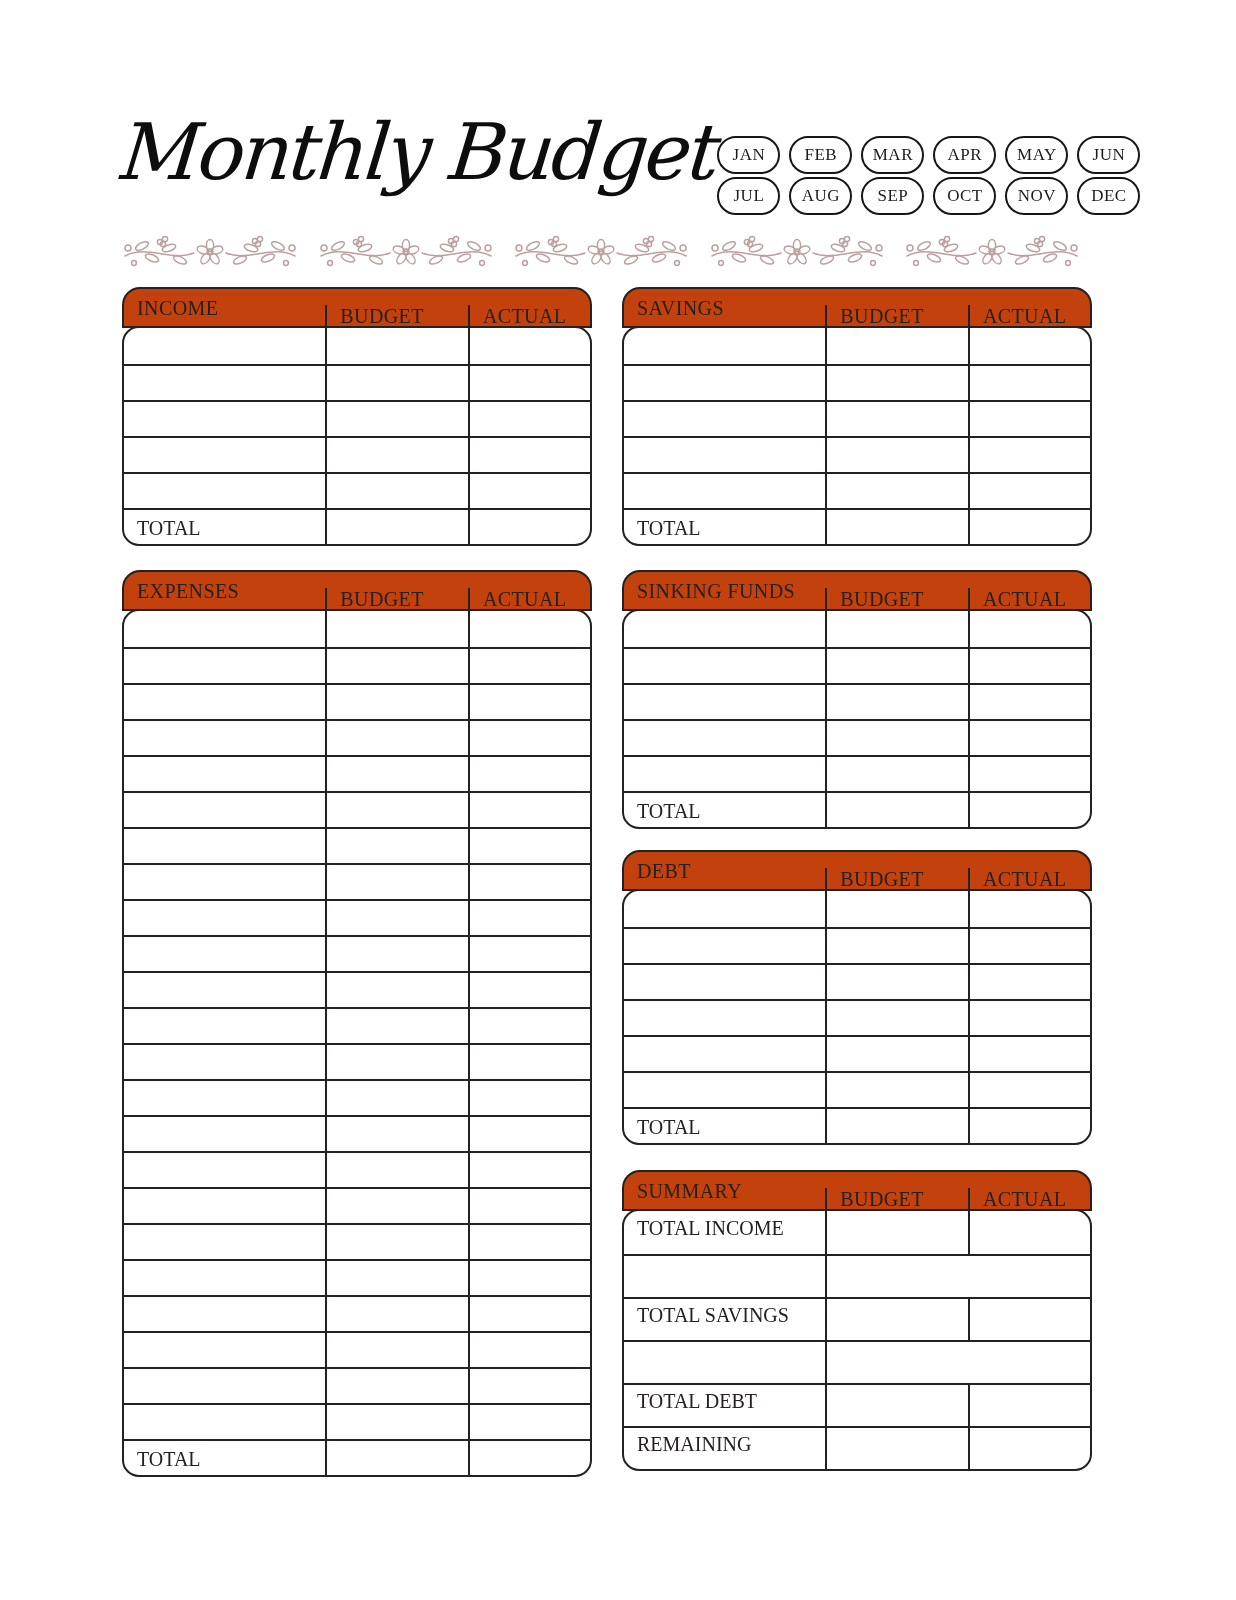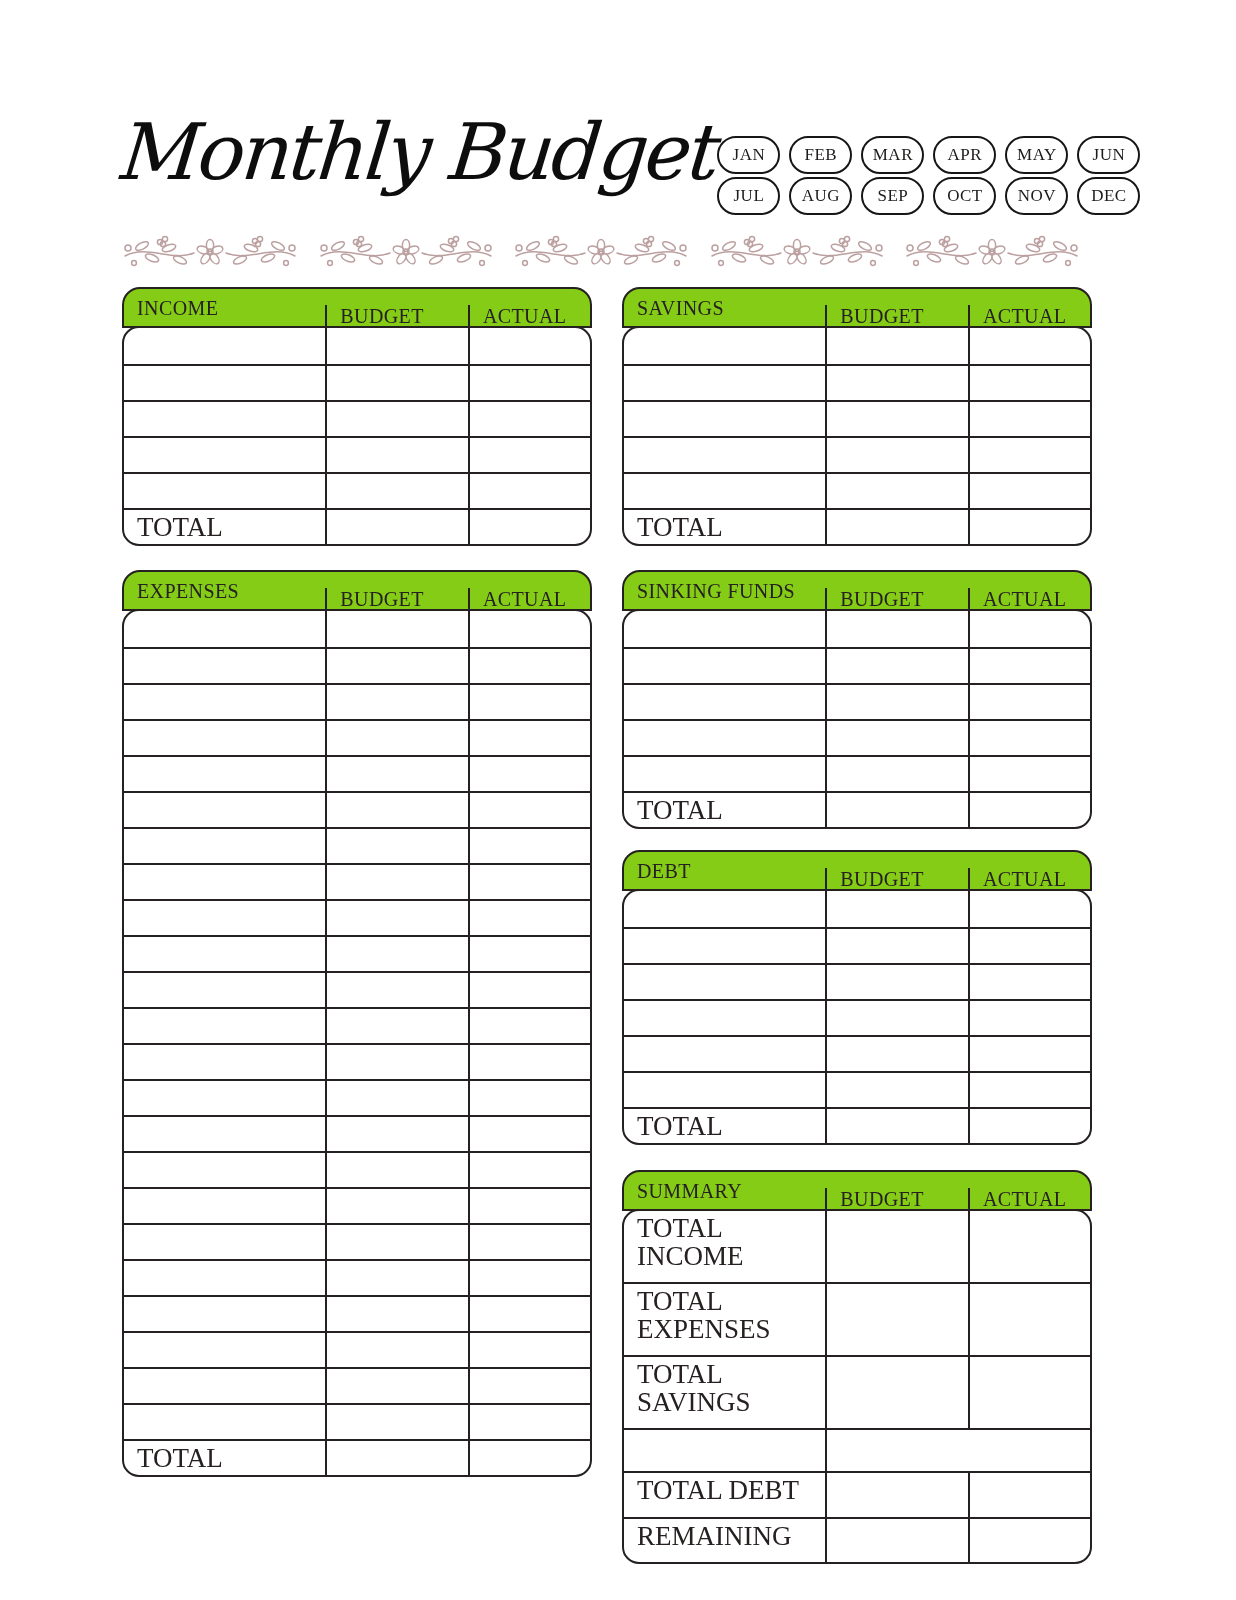--- a/index.html
+++ b/index.html
@@ -63,21 +63,21 @@
   }
   .col { width:470px; display:flex; flex-direction:column; }
   .gap24 { margin-bottom:24px; }
   .gap21 { margin-bottom:21px; }
   .gap25 { margin-bottom:25px; }
   
   .budget-table { --cols:43.2% 30.6% 26.2%; width:470px; box-sizing:border-box; }
   .thead {
     box-sizing:border-box;
     display:grid; grid-template-columns:var(--cols);
-    background:#84cc16;
+    background:#c2410c;
     border:2px solid #262121;
     border-radius:18px 18px 0 0;
     height:41px;
   }
   .th {
     box-sizing:border-box;
     display:flex; align-items:center;
     padding:2px 8px 0 13px;
     font-size:20px;
     letter-spacing:0.4px;
@@ -101,21 +101,21 @@
   }
   .tr.tall { height:auto; min-height:43px; }
   .tr + .tr { border-top:2px solid #262121; }
   .td {
     box-sizing:border-box;
     display:flex; align-items:center;
     padding:0 8px 0 13px;
   }
   .td + .td { border-left:2px solid #262121; }
   .label-cell {
-    font-size:27px;
+    font-size:20px;
     line-height:1.02;
     color:#262120;
     padding-top:2px;
   }
   .tr.tall .label-cell { padding-top:4px; padding-bottom:12px; }
 </style>
 </head>
 <body>
 
 <div class="page">
@@ -640,21 +640,20 @@
             <div class="th">BUDGET</div>
             <div class="th">ACTUAL</div>
           </div>
           <div class="tbody">
             <div class="tr tall">
               <div class="td label-cell">TOTAL INCOME</div>
               <div class="td"></div>
               <div class="td"></div>
             </div>
             <div class="tr tall">
-              <div class="td label-cell">TOTAL EXPENSES</div>
               <div class="td"></div>
               <div class="td"></div>
             </div>
             <div class="tr tall">
               <div class="td label-cell">TOTAL SAVINGS</div>
               <div class="td"></div>
               <div class="td"></div>
             </div>
             <div class="tr tall">
               <div class="td"></div>

